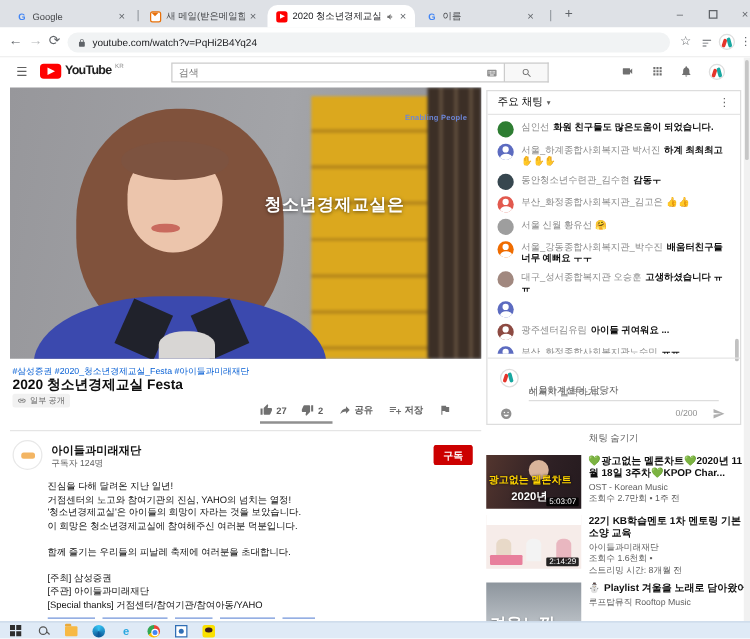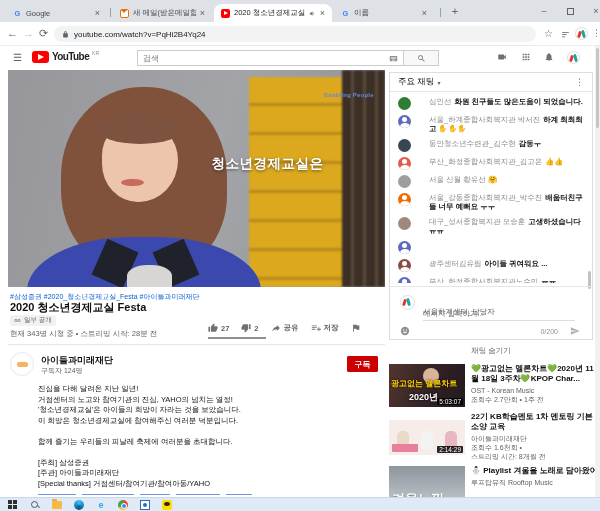--- a/index.html
+++ b/index.html
@@ -69,21 +69,21 @@
 .chsubs{position:absolute;left:41px;top:366px;font-size:7px;color:#606060}
 .subbtn{position:absolute;left:347px;top:356px;width:31px;height:16px;background:#c00;color:#fff;font-size:8px;font-weight:bold;display:flex;align-items:center;justify-content:center;border-radius:2px}
 #desc{position:absolute;left:38px;top:384px;width:310px;font-size:7.5px;line-height:10.5px;color:#0f0f0f}
 #desc .dline{min-height:10.5px;white-space:nowrap}
 #cliplinks{position:absolute;left:38px;top:490px;width:260px;height:6px;overflow:hidden;display:flex;gap:6px}
 #cliplinks span{height:5px;border-bottom:1.5px solid #4f79d0;opacity:.8}
 
 #chat{position:absolute;left:389px;top:72px;width:204px;height:268px;border:1px solid #ddd;background:#fff}
 #chathead{height:19px;border-bottom:1px solid #e5e5e5;display:flex;align-items:center;gap:3px;padding:0 8px;font-size:8.5px;color:#0f0f0f}
 #chatmsgs{position:absolute;top:20px;left:0;right:3px;height:190px;overflow:hidden;padding-top:1px}
-.cmsg{display:flex;gap:18px;padding:2.5px 4px 2.5px 8px;align-items:flex-start}
+.cmsg{display:flex;gap:6px;padding:2.5px 4px 2.5px 8px;align-items:flex-start}
 .avatar{width:13px;height:13px;border-radius:50%;flex:none;position:relative;overflow:hidden}
 .avatar.person::before{content:"";position:absolute;left:4px;top:2.5px;width:5px;height:5px;border-radius:50%;background:#fff}
 .avatar.person::after{content:"";position:absolute;left:1.5px;top:8.5px;width:10px;height:7px;border-radius:50%;background:#fff}
 .ctext{font-size:7.5px;line-height:9.5px;color:#0f0f0f;font-weight:bold}
 .cauthor{color:#8a8a8a;font-weight:normal;margin-right:3px}
 .chatscroll{position:absolute;right:1px;top:198px;width:3px;height:18px;background:#c1c1c1;border-radius:2px}
 #chatinput{position:absolute;left:0;right:0;top:213px;height:54px;border-top:1px solid #e5e5e5}
 .ciavatar{position:absolute;left:10px;top:8px;width:15px;height:15px}
 .ciname{position:absolute;left:33px;top:20px;font-size:7.5px;color:#555}
 #chatfield{position:absolute;left:33px;top:20px;width:152px;border:0;border-bottom:1px solid #ddd;outline:0;font-size:7.5px;font-family:inherit;color:#333;padding:2px 0;background:transparent}
@@ -247,21 +247,20 @@
   </div>
 
   <div class="hashtags">#삼성증권 #2020_청소년경제교실_Festa #아이들과미래재단</div>
   <div class="vtitle">2020 청소년경제교실 Festa</div>
   <div class="vbadge">
     <svg class="svgi" style="width:7px;height:7px;fill:#606060" viewBox="0 0 24 24">
         <path d="M3.9 12c0-1.71 1.39-3.1 3.1-3.1h4V7H7c-2.76 0-5 2.24-5 5s2.24 5 5 5h4v-1.9H7c-1.71 0-3.1-1.39-3.1-3.1zM8 13h8v-2H8v2zm9-6h-4v1.9h4c1.71 0 3.1 1.39 3.1 3.1s-1.39 3.1-3.1 3.1h-4V17h4c2.76 0 5-2.24 5-5s-2.24-5-5-5z"></path>
       </svg>
     <span>일부 공개</span>
   </div>
-  <div class="vmeta">현재 343명 시청 중 • 스트리밍 시작: 28분 전</div>
 
   <div id="actions">
     <span class="action">
       <svg class="svgi" viewBox="0 0 24 24">
           <path d="M1 21h4V9H1v12zM23 10c0-1.1-.9-2-2-2h-6.31l.95-4.57.03-.32c0-.41-.17-.79-.44-1.06L14.17 1 7.58 7.59C7.22 7.95 7 8.45 7 9v10c0 1.1.9 2 2 2h9c.83 0 1.54-.5 1.84-1.22l3.02-7.05c.09-.23.14-.47.14-.73v-2z"></path>
         </svg>
       <span>27</span>
     </span>
     <span class="action">
       <svg class="svgi" style="transform:rotate(180deg)" viewBox="0 0 24 24">

